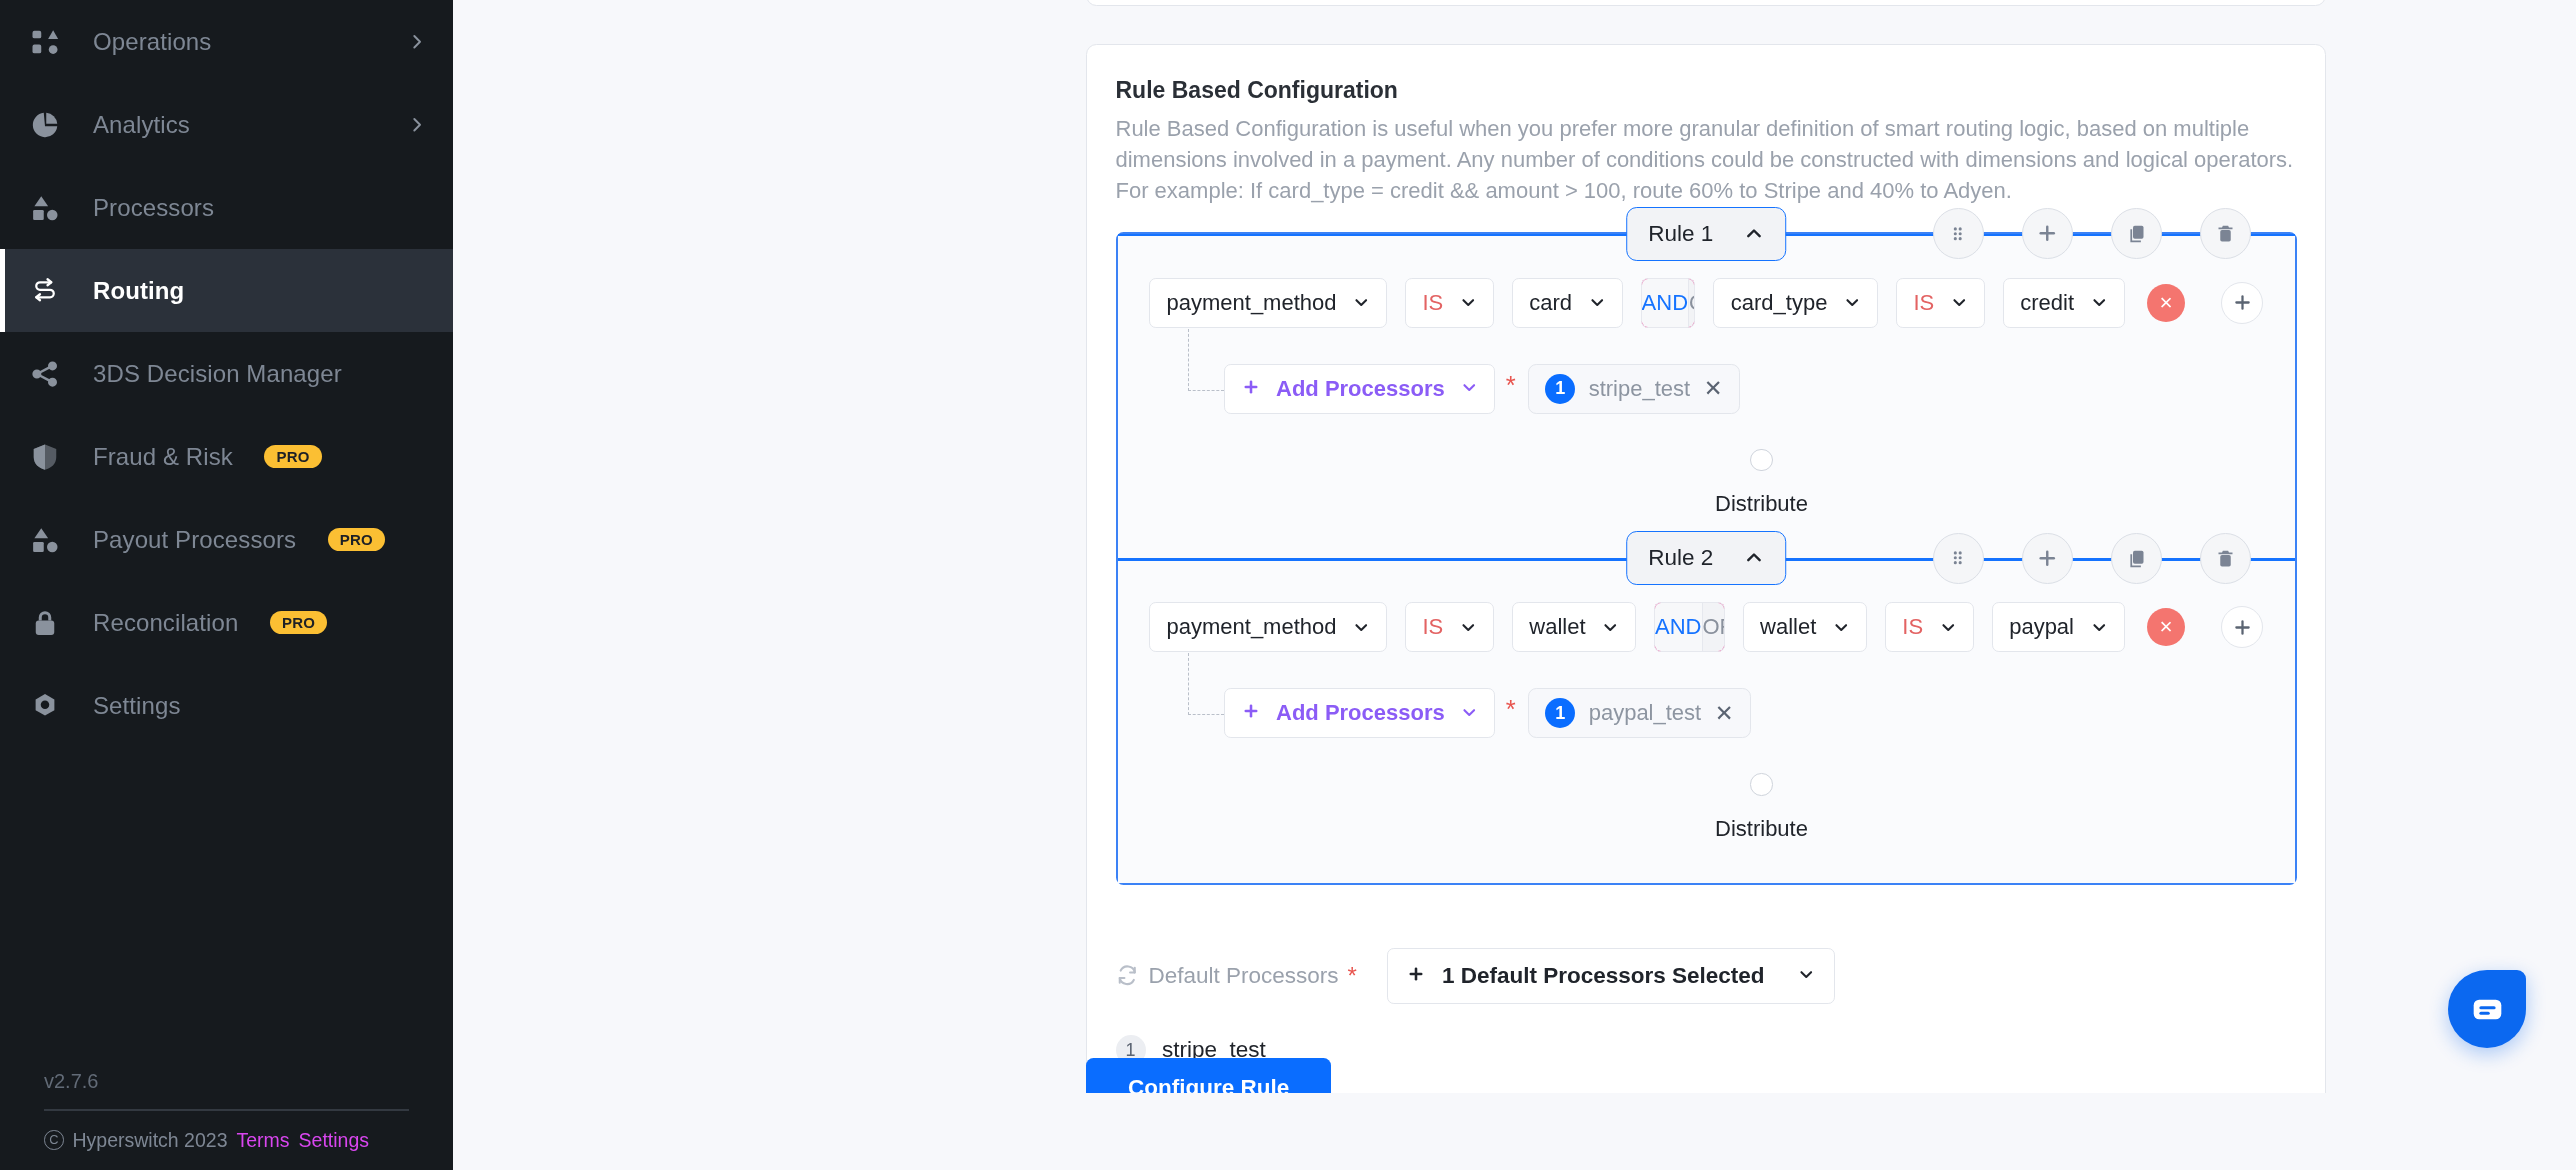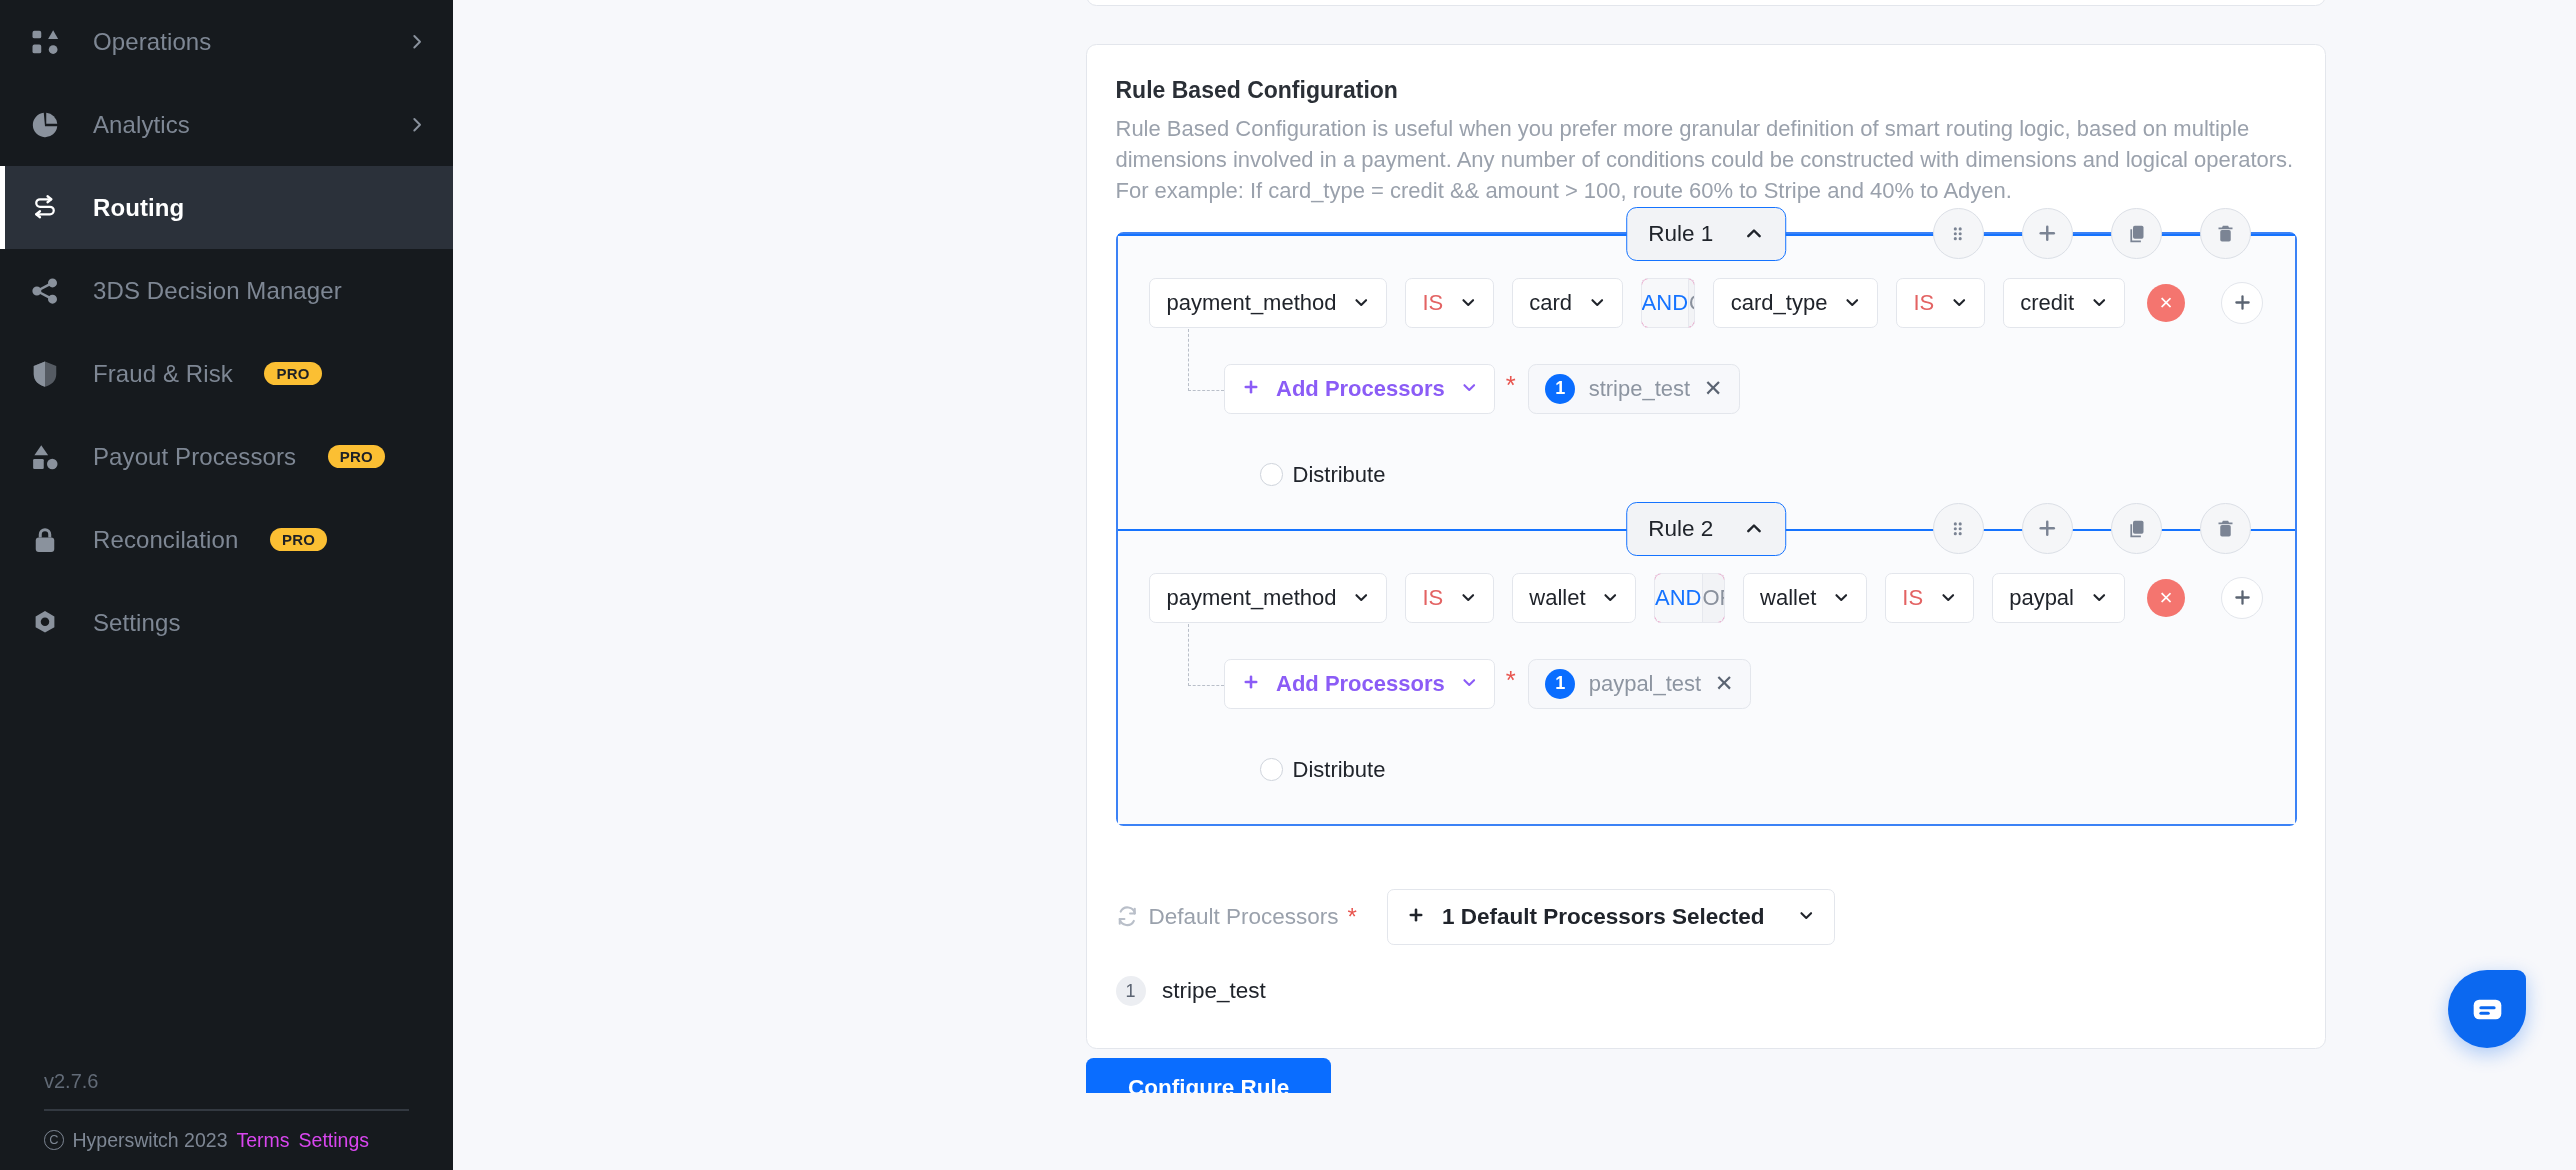--- a/index.html
+++ b/index.html
@@ -179,21 +179,21 @@
     border: 1.5px solid #e3e6ec; border-radius: 8.3px;
     padding: 0 16.5px; font-size: 22px; color: #8d95a1;
   }
   .chip .num {
     width: 30px; height: 30px; border-radius: 50%;
     background: #0a6dff; color: #fff; font-size: 18px; font-weight: bold;
     display: flex; align-items: center; justify-content: center; flex: 0 0 30px;
   }
   .chip .xx { color: #5b6472; font-size: 22.5px; cursor: pointer; }
 
-  .dist-row { display: flex; align-items: center; gap: 10px; margin-top: 48px; padding-left: 111px; }
+  .dist-row { display: flex; align-items: center; gap: 20px; margin-top: 35px; padding-left: 111px; flex-direction: column; }
   .cbox {
     width: 22.5px; height: 22.5px; border-radius: 50%;
     border: 1.9px solid #cfd4dc; background: #fff; flex: 0 0 22.5px; cursor: pointer;
   }
   .dist-lbl { font-size: 22px; color: #20242b; }
 
   
   .def-block { margin-top: 31.5px; padding: 31.5px 0 42px 0; }
   .def-row { display: flex; align-items: center; gap: 0; }
   .def-ico { color: #b9bfc9; display: flex; margin-right: 10.5px; }
@@ -262,20 +262,30 @@
           </svg>
         </span>
         <span class="lbl">Analytics</span>
         <span class="chev">
           <svg width="19.5" height="19.5" viewBox="0 0 24 24" fill="none" stroke="currentColor" stroke-width="2.4" stroke-linecap="round" stroke-linejoin="round">
               <polyline points="9 5 16 12 9 19"></polyline>
             </svg>
         </span>
       </div>
 
+      <div class="nav-item">
+        <span class="ico">
+          <svg width="30" height="30" viewBox="0 0 24 24" fill="currentColor">
+            <path d="M9 2.5 L14.5 10.5 L3.5 10.5 Z"></path>
+              <rect x="2.5" y="13.5" width="8.5" height="8" rx="1"></rect>
+              <circle cx="17.8" cy="17.6" r="4.2"></circle>
+          </svg>
+        </span>
+        <span class="lbl">Processors</span>
+      </div>
 
       <div class="nav-item active">
         <span class="ico">
           <svg width="30" height="30" viewBox="0 0 24 24" fill="none" stroke="currentColor" stroke-width="1.8" stroke-linecap="round" stroke-linejoin="round">
             <path d="M17 5 H8 a3 3 0 0 0 0 6 h8 a3 3 0 0 1 0 6 H5"></path>
             <polyline points="14 2.6 17 5 14 7.4"></polyline>
               <polyline points="8 14.6 5 17 8 19.4"></polyline>
           </svg>
         </span>
         <span class="lbl">Routing</span>

